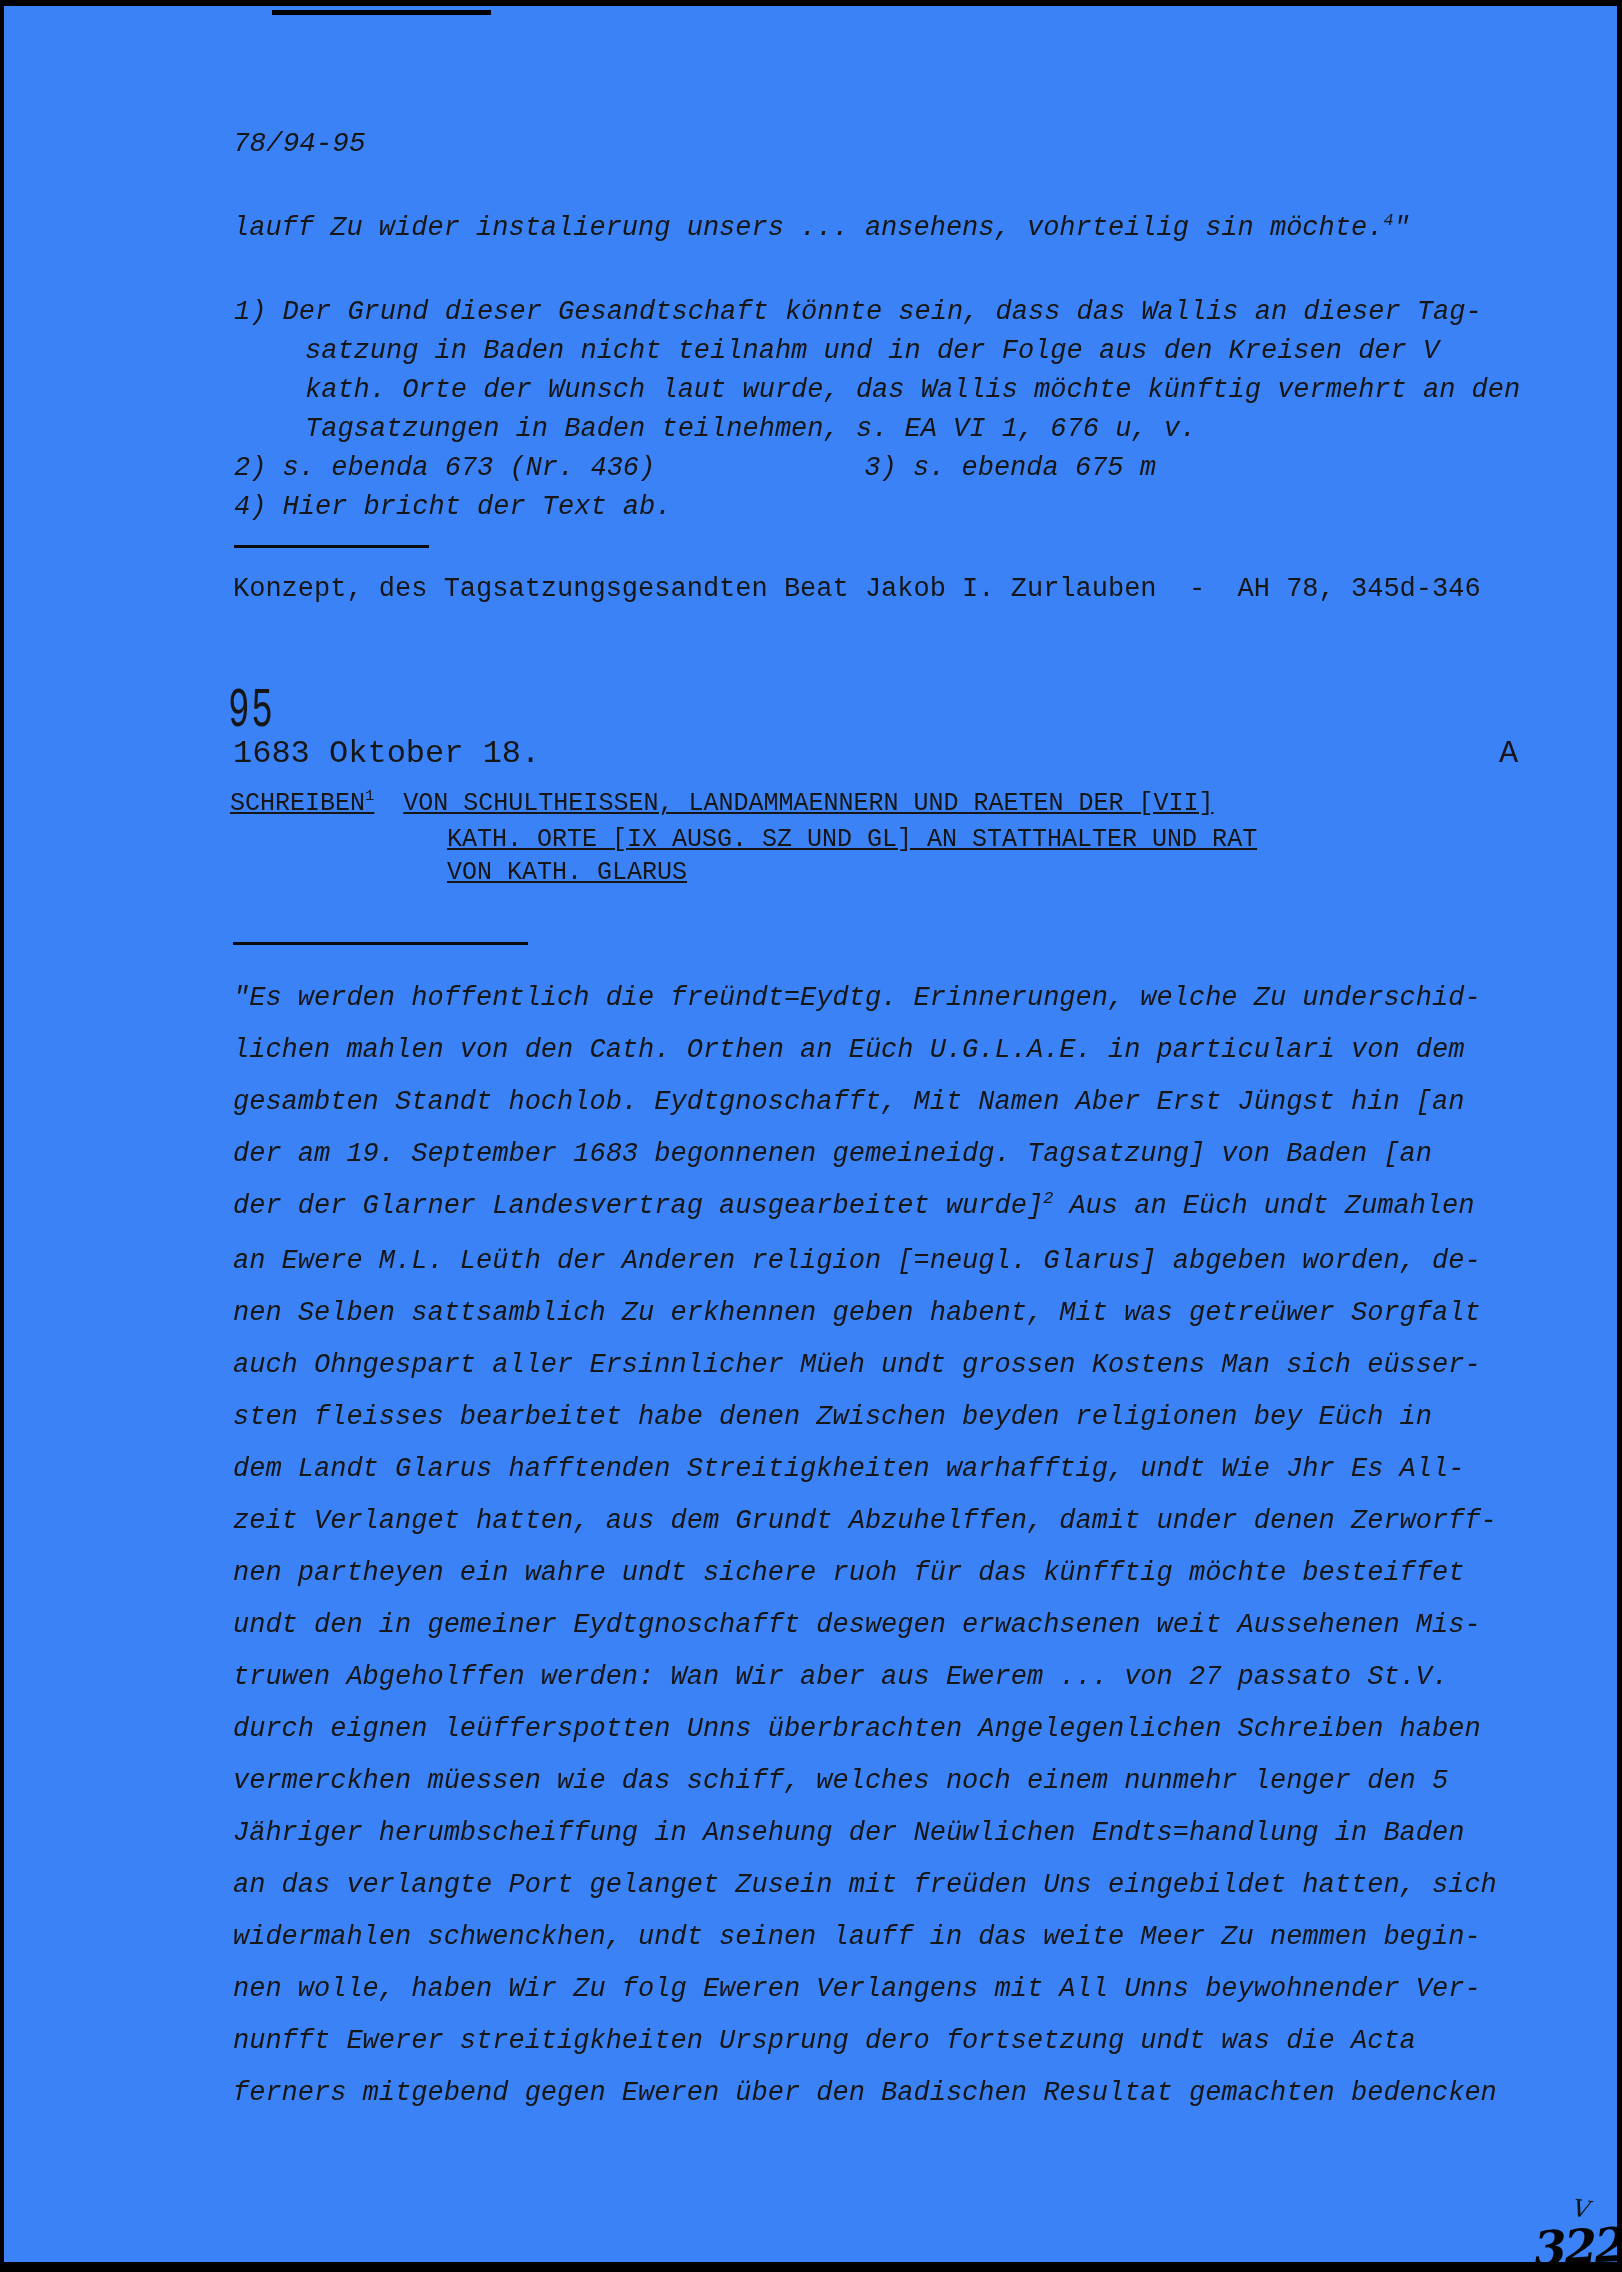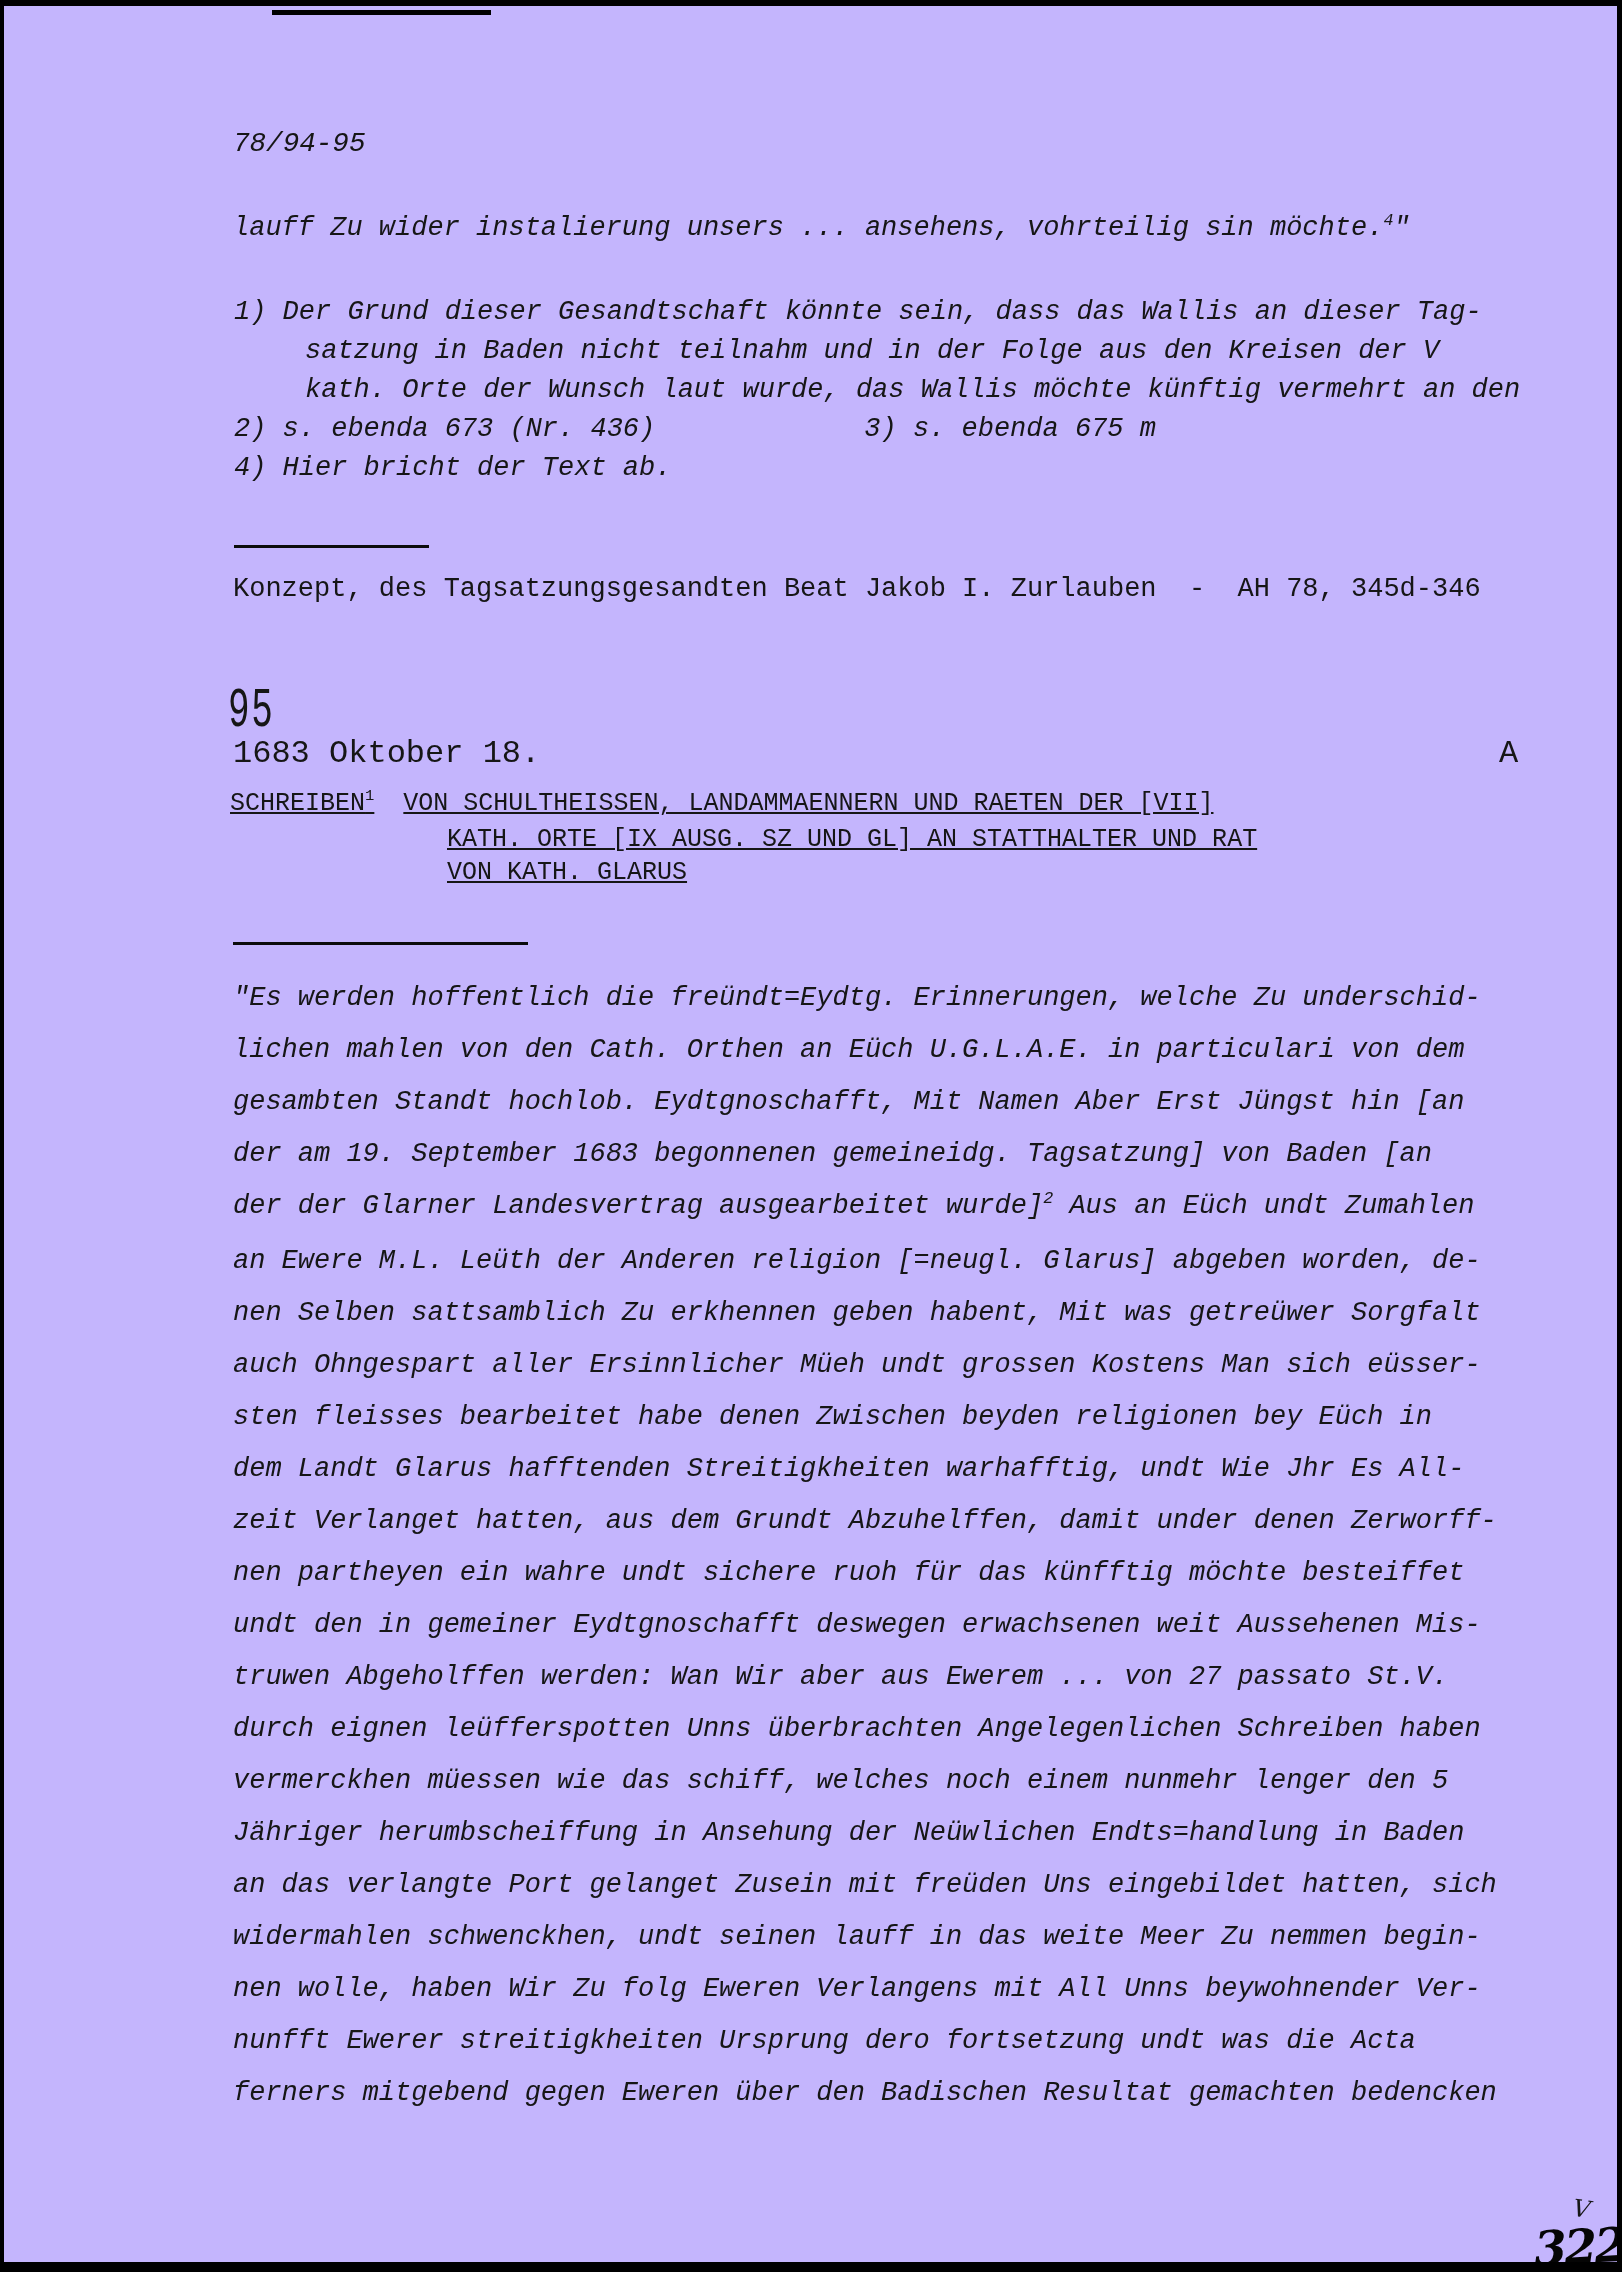--- a/index.html
+++ b/index.html
@@ -1,20 +1,20 @@
 <!DOCTYPE html>
 <html style="font-size:13px"><head>
 <meta charset="utf-8">
 <style>
   html,body{margin:0;padding:0;background:#ffffff;}
   .page{
     position:relative;
     width:1623px;height:2273px;
     box-sizing:border-box;
-    background:#c4b5fd;
+    background:#3b82f6;
     border-top:6.5px solid #000;
     border-left:4px solid #000;
     border-right:6.5px solid #000;
     border-bottom:11.4px solid #000;
     overflow:hidden;
     font-family:"Liberation Mono","DejaVu Sans Mono",monospace;
     color:#161616;
   }
   .abs{position:absolute;}
   .line{white-space:pre;}
@@ -52,20 +52,21 @@
   <div class="abs smudge"></div>
 
   <div class="abs folio it line">78/94-95</div>
 
   <div class="abs carryover it mono33 line"><span>lauff Zu wider instalierung unsers ... ansehens, vohrteilig sin möchte.</span><span class="supref">4</span><span>"</span></div>
 
   <div class="abs footnotes it mono33">
     <div class="line">1) Der Grund dieser Gesandtschaft könnte sein, dass das Wallis an dieser Tag-</div>
     <div class="line fn-indent">satzung in Baden nicht teilnahm und in der Folge aus den Kreisen der V</div>
     <div class="line fn-indent">kath. Orte der Wunsch laut wurde, das Wallis möchte künftig vermehrt an den</div>
+    <div class="line fn-indent">Tagsatzungen in Baden teilnehmen, s. EA VI 1, 676 u, v.</div>
     <div class="fn-row">
       <span class="line">2) s. ebenda 673 (Nr. 436)</span>
       <span class="line fn3">3) s. ebenda 675 m</span>
     </div>
     <div class="line">4) Hier bricht der Text ab.</div>
   </div>
 
   <div class="abs rule rule-short"></div>
 
   <div class="abs source line">Konzept, des Tagsatzungsgesandten Beat Jakob I. Zurlauben  -  AH 78, 345d-346</div>

